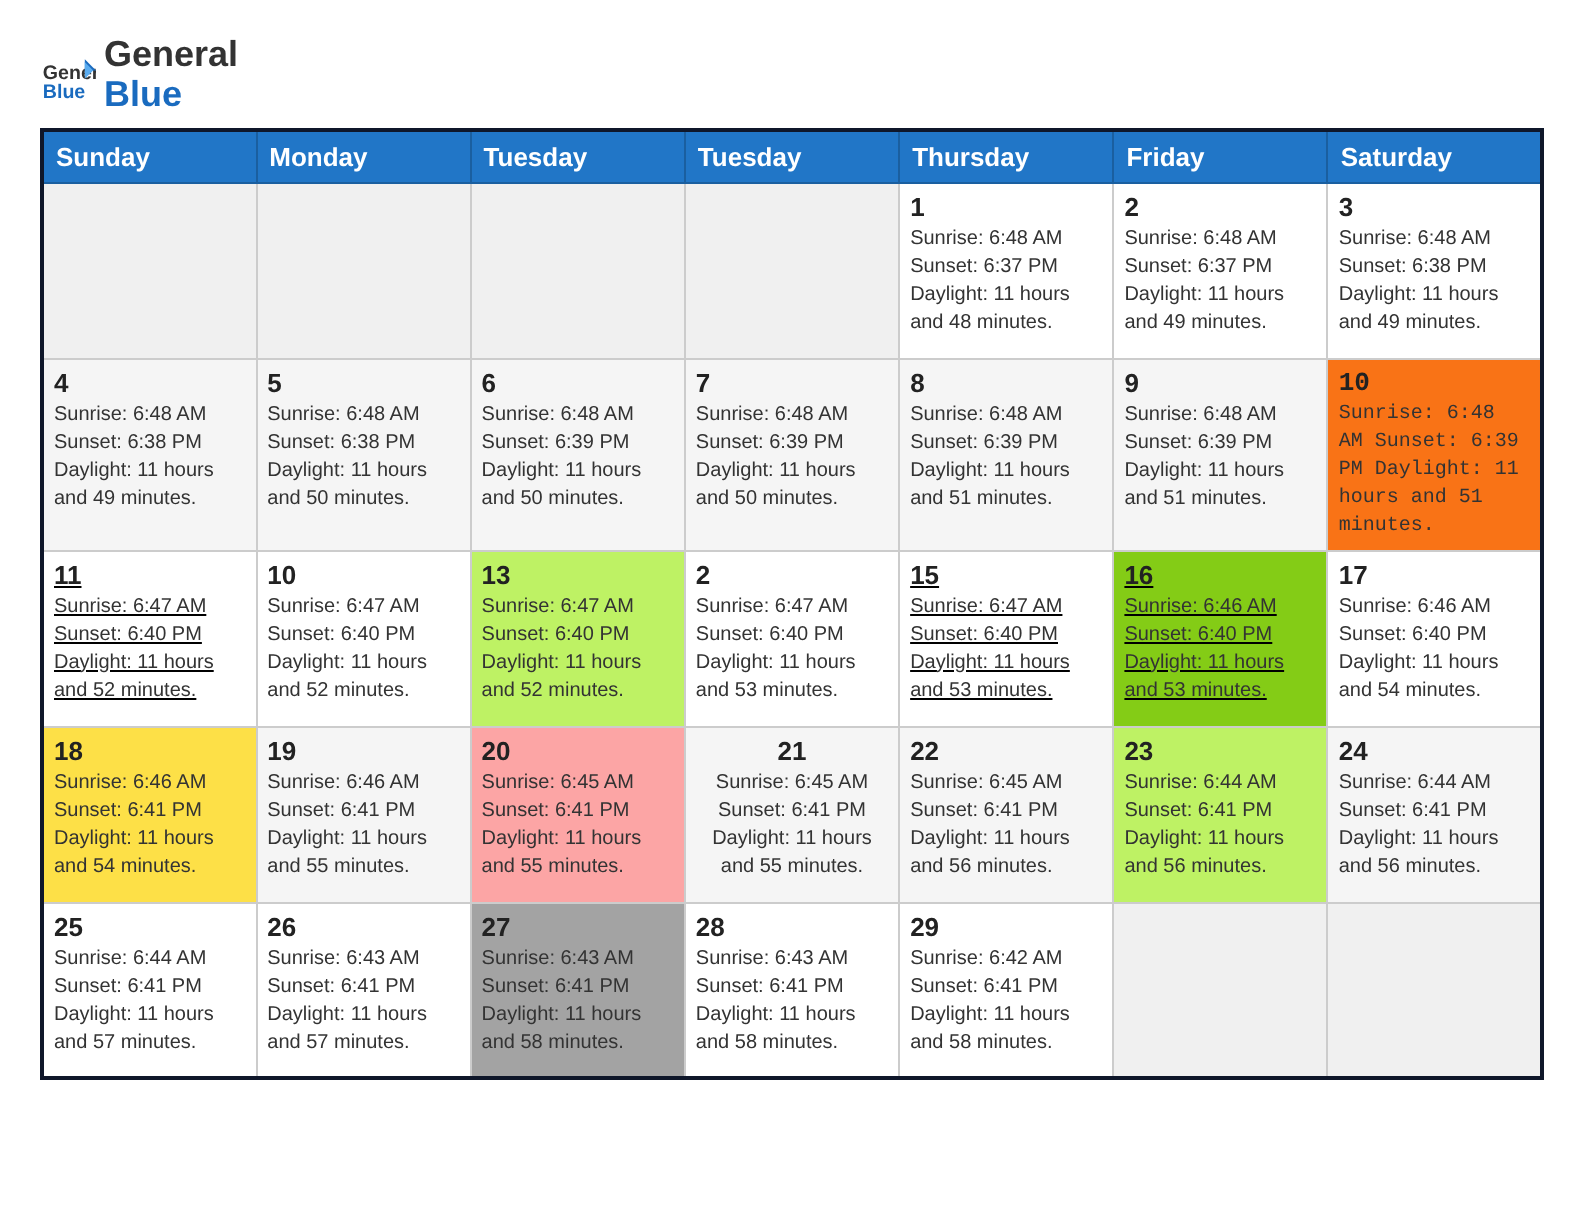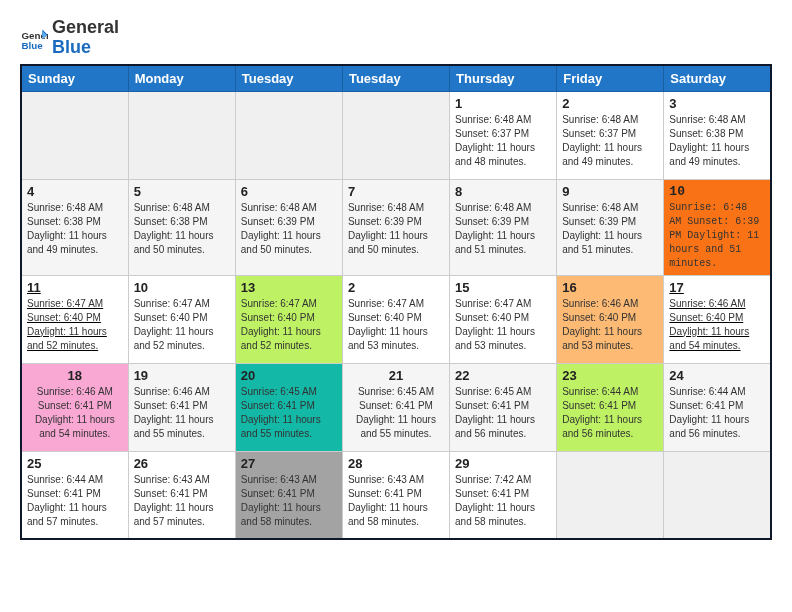--- a/index.html
+++ b/index.html
@@ -222,58 +222,58 @@
 Daylight: 11 hours
 and 52 minutes.</div>
           </td>
           <td style="background: rgb(255, 255, 255);">
             <div class="day-number">2</div>
             <div class="day-info">Sunrise: 6:47 AM
 Sunset: 6:40 PM
 Daylight: 11 hours
 and 53 minutes.</div>
           </td>
-          <td style="background: rgb(255, 255, 255);">
+          <td style="background: rgb(255, 255, 255); text-decoration: underline;">
             <div class="day-number">15</div>
             <div class="day-info">Sunrise: 6:47 AM
 Sunset: 6:40 PM
 Daylight: 11 hours
 and 53 minutes.</div>
           </td>
-          <td style="background: #fdba74;">
+          <td style="background: #84cc16; text-decoration: underline;">
             <div class="day-number">16</div>
             <div class="day-info">Sunrise: 6:46 AM
 Sunset: 6:40 PM
 Daylight: 11 hours
 and 53 minutes.</div>
           </td>
-          <td style="background: rgb(255, 255, 255); text-decoration: underline;">
+          <td style="background: rgb(255, 255, 255);">
             <div class="day-number">17</div>
             <div class="day-info">Sunrise: 6:46 AM
 Sunset: 6:40 PM
 Daylight: 11 hours
 and 54 minutes.</div>
           </td>
         </tr>
         <tr>
-          <td style="background: #f9a8d4; text-align: center;">
+          <td style="background: #fde047;">
             <div class="day-number">18</div>
             <div class="day-info">Sunrise: 6:46 AM
 Sunset: 6:41 PM
 Daylight: 11 hours
 and 54 minutes.</div>
           </td>
           <td style="background: rgb(245, 245, 245);">
             <div class="day-number">19</div>
             <div class="day-info">Sunrise: 6:46 AM
 Sunset: 6:41 PM
 Daylight: 11 hours
 and 55 minutes.</div>
           </td>
-          <td style="background: #14b8a6;">
+          <td style="background: #fca5a5;">
             <div class="day-number">20</div>
             <div class="day-info">Sunrise: 6:45 AM
 Sunset: 6:41 PM
 Daylight: 11 hours
 and 55 minutes.</div>
           </td>
           <td style="background: rgb(245, 245, 245); text-align: center;">
             <div class="day-number">21</div>
             <div class="day-info">Sunrise: 6:45 AM
 Sunset: 6:41 PM
@@ -326,21 +326,21 @@
           </td>
           <td style="background: rgb(255, 255, 255);">
             <div class="day-number">28</div>
             <div class="day-info">Sunrise: 6:43 AM
 Sunset: 6:41 PM
 Daylight: 11 hours
 and 58 minutes.</div>
           </td>
           <td style="background: rgb(255, 255, 255);">
             <div class="day-number">29</div>
-            <div class="day-info">Sunrise: 7:42 AM
+            <div class="day-info">Sunrise: 6:42 AM
 Sunset: 6:41 PM
 Daylight: 11 hours
 and 58 minutes.</div>
           </td>
           <td class="empty-cell"></td>
           <td class="empty-cell"></td>
         </tr>
       </tbody>
   </table>
 </div>

